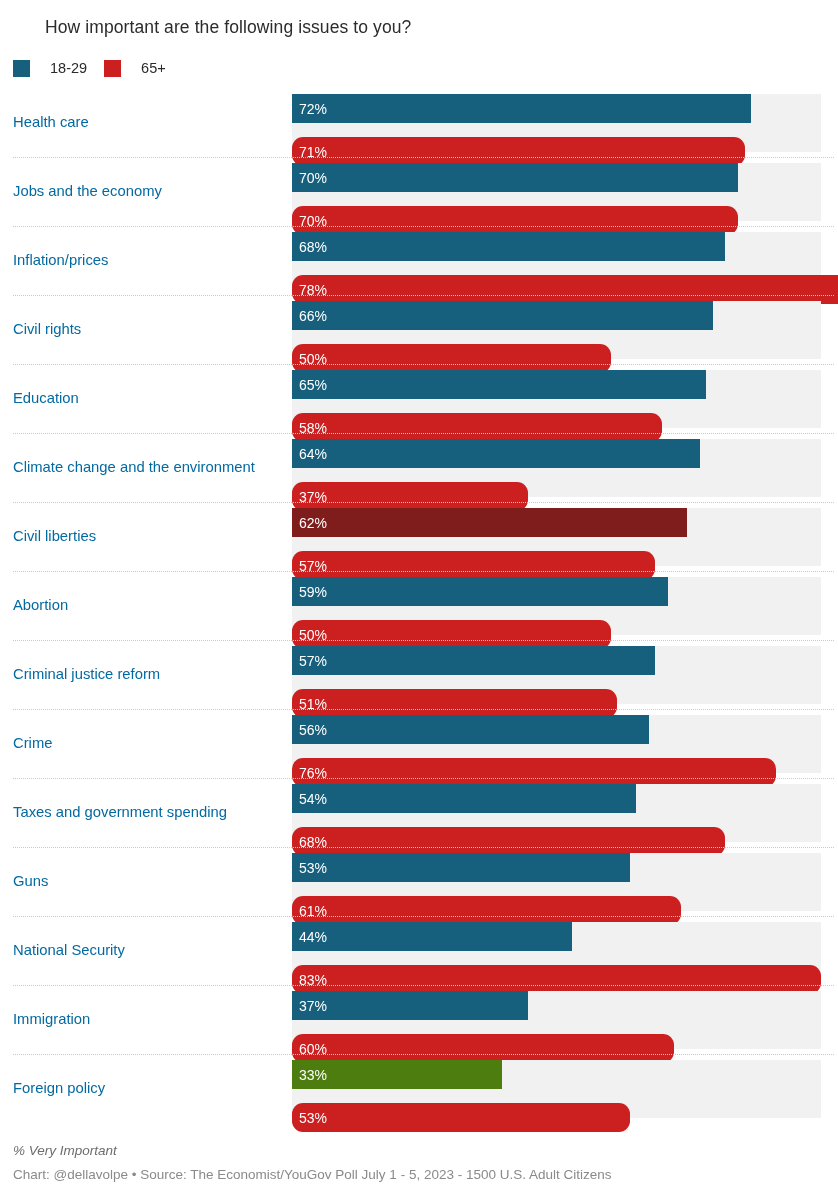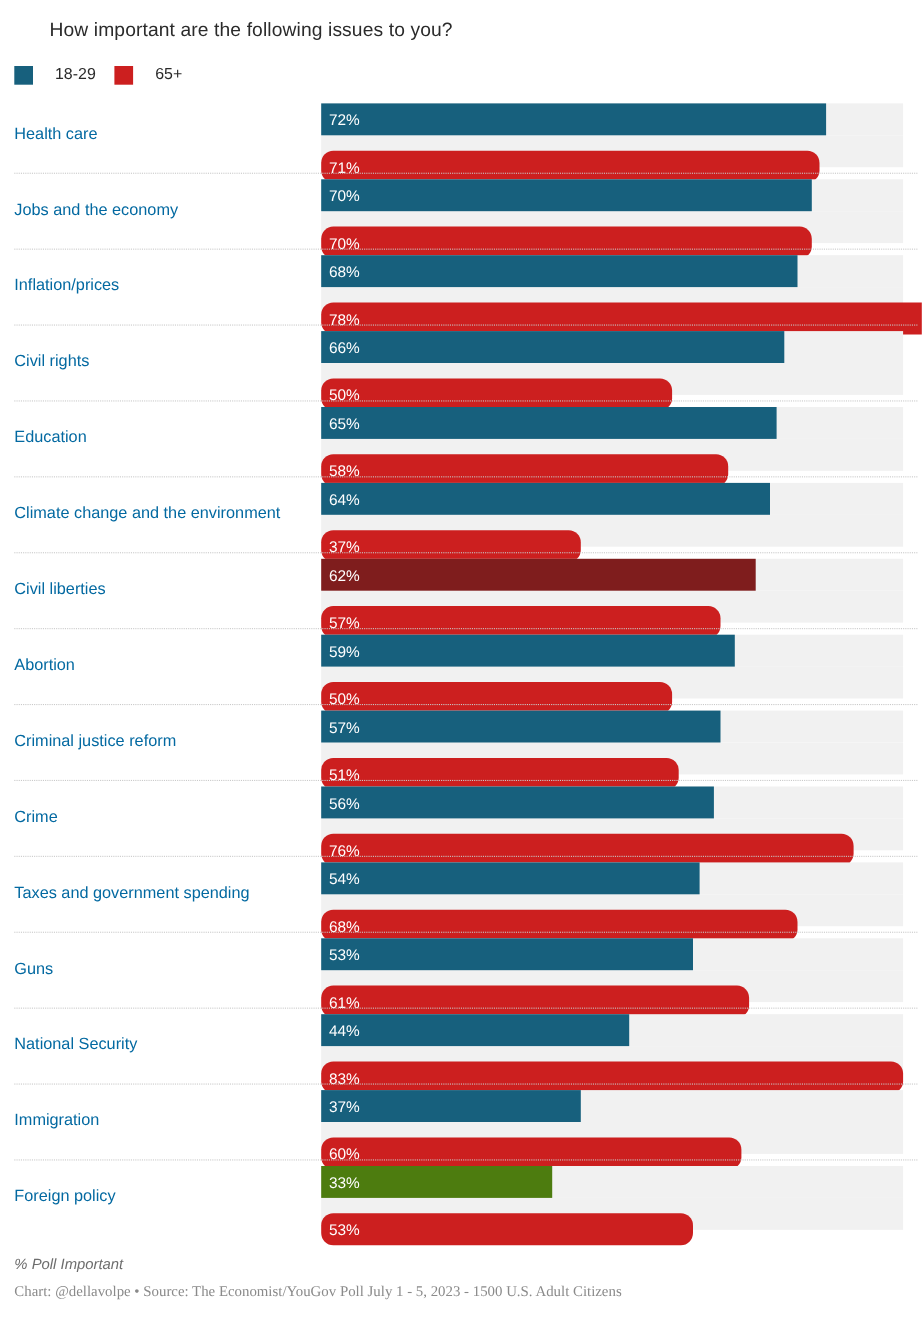--- a/index.html
+++ b/index.html
@@ -147,21 +147,20 @@
     font-size: 13.5px;
     font-style: italic;
     color: #6d6d6d;
     margin-bottom: 9px;
     white-space: nowrap;
   }
   .footer-source {
     font-size: 13.5px;
     color: #8a8a8a;
     white-space: nowrap;
-    font-family: Liberation Serif, serif;
   }
 </style>
 </head>
 <body>
 
 <div class="chart-root">
 
   <div class="chart-title">How important are the following issues to you?</div>
 
   <div class="legend">
@@ -381,17 +380,17 @@
             <span class="bar-value">33%</span>
           </div>
           <div class="bar lower" style="width: 337.795px; background: rgb(204, 31, 31);">
             <span class="bar-value">53%</span>
           </div>
         </div>
       </div>
     </div>
 
   <div class="footer">
-    <div class="footer-note">% Poll Important</div>
+    <div class="footer-note">% Very Important</div>
     <div class="footer-source">Chart: @dellavolpe • Source: The Economist/YouGov Poll July 1 - 5, 2023 - 1500 U.S. Adult Citizens</div>
   </div>
 
 </div>
 
 </body></html>

